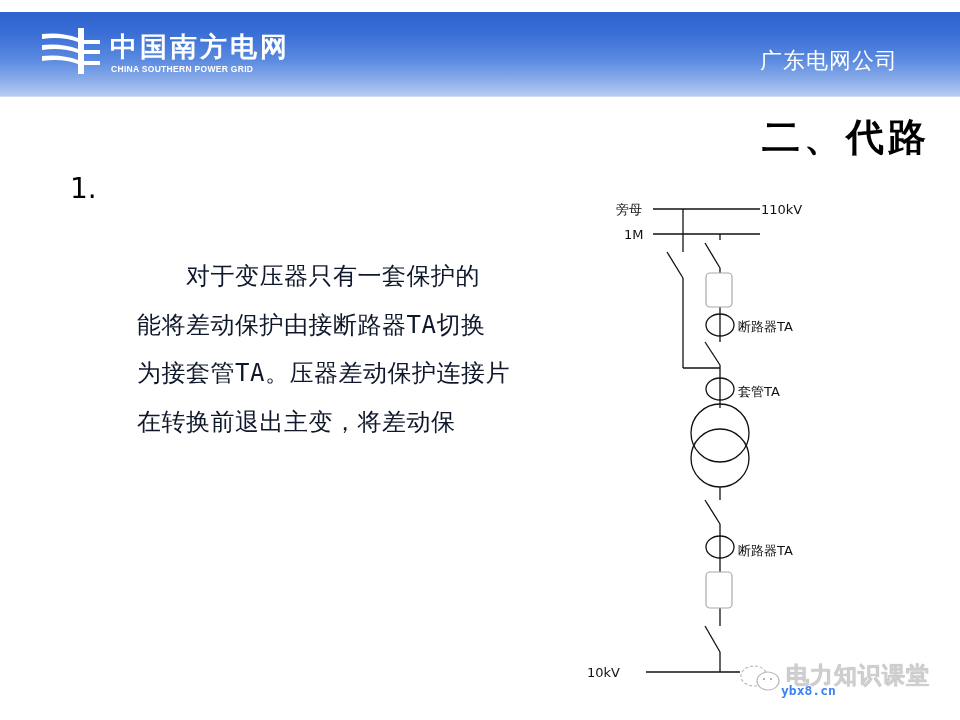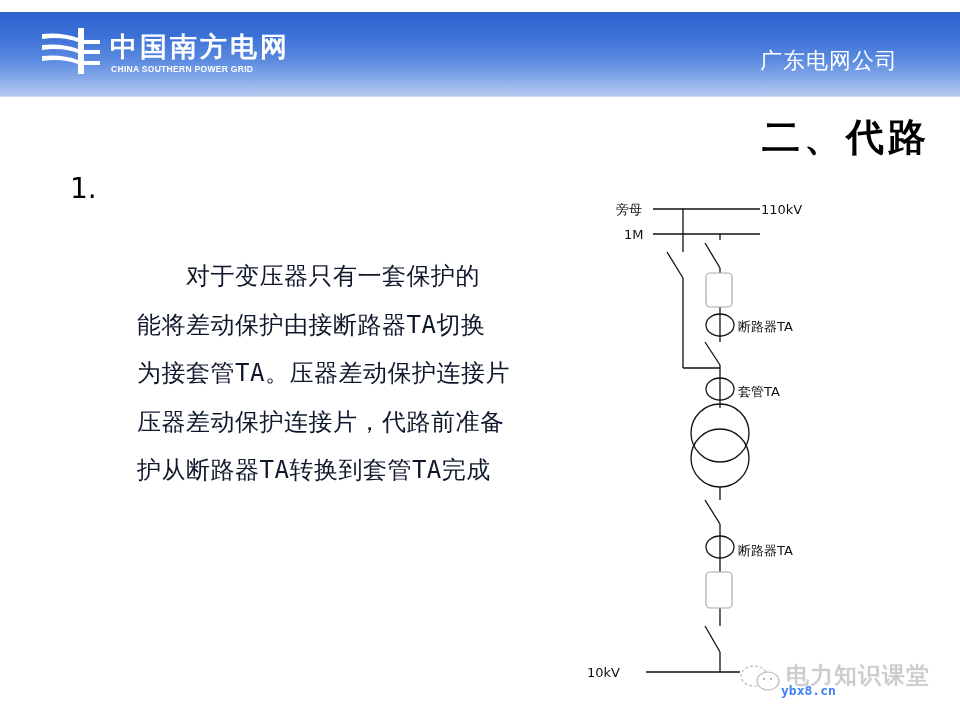--- a/index.html
+++ b/index.html
@@ -50,20 +50,21 @@
       font-size:24px; line-height:48.5px; color:#0f172a; white-space:nowrap;
       letter-spacing:0.5px;
     }
     .diagram { position:absolute; left:0; top:0; width:960px; height:720px; }
     .diagram text { font-family:"DejaVu Sans", sans-serif; font-size:13px; fill:#111; }
     .watermark-cn {
       position:absolute; left:786px; top:660px;
       font-family:"DejaVu Sans", sans-serif; font-size:23px; color:#cfcfcf;
       letter-spacing:1px;
       text-shadow:0 0 1px #999;
+      font-weight:bold;
     }
     .watermark-url {
       position:absolute; left:781px; top:683px;
       font-family:"DejaVu Sans Mono", monospace; font-size:13px; font-weight:bold; color:#3b82f6;
     }
     .wechat-icon { position:absolute; left:738px; top:663px; width:46px; height:30px; }
   </style>
 </head>
 <body>
 
@@ -85,22 +86,21 @@
 <div class="title">二、代路</div>
 
 <div class="subtitle">
   <span class="num">1.</span>
 </div>
 
 <div class="body-text">
   <div class="body-line">　　对于变压器只有一套保护的</div>
   <div class="body-line">能将差动保护由接断路器TA切换</div>
   <div class="body-line">为接套管TA。压器差动保护连接片</div>
-  <div class="body-line">压器差动保护连接片，代路前准备</div>
-  <div class="body-line">护从断路器TA转换到套管TA完成</div>
+  <div class="body-line">在转换前退出主变，将差动保</div>
 </div>
 
 <svg class="diagram" viewBox="0 0 960 720">
   <g stroke="#111" stroke-width="1.3" fill="none">
 
     <line x1="653" y1="209" x2="760" y2="209"></line>
     <line x1="653" y1="234" x2="760" y2="234"></line>
 
     <line x1="683" y1="209" x2="683" y2="252"></line>
     <line x1="667" y1="252" x2="683" y2="278"></line>

